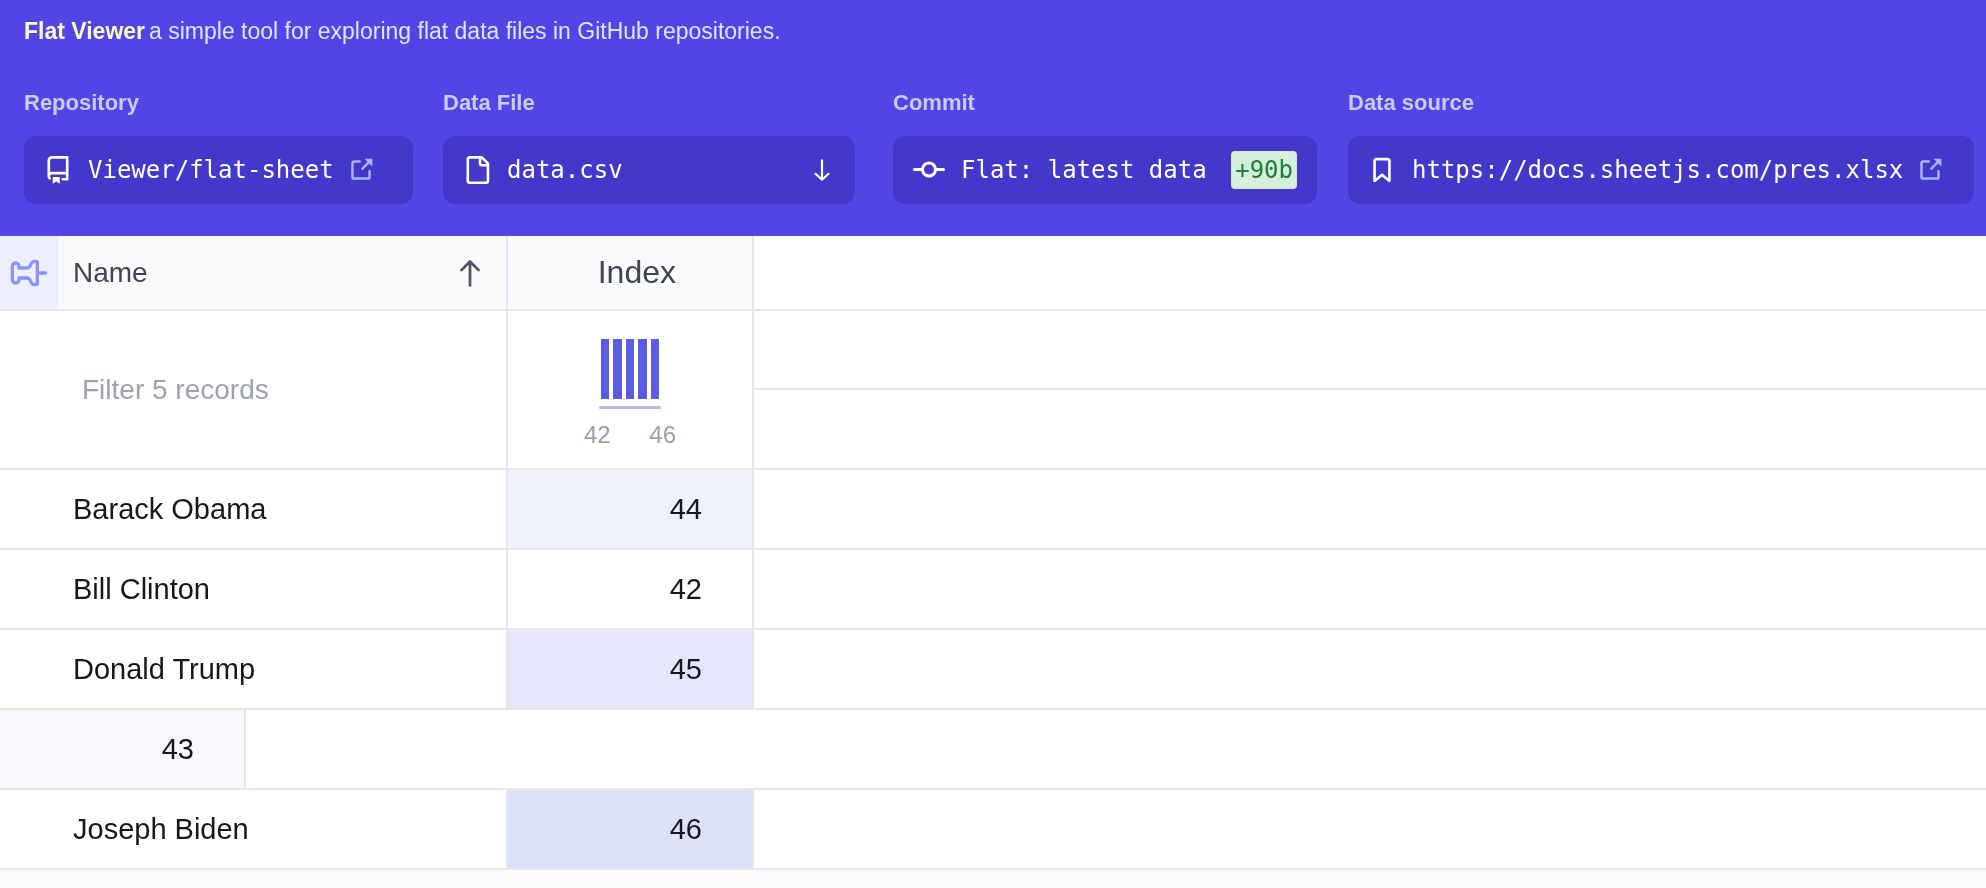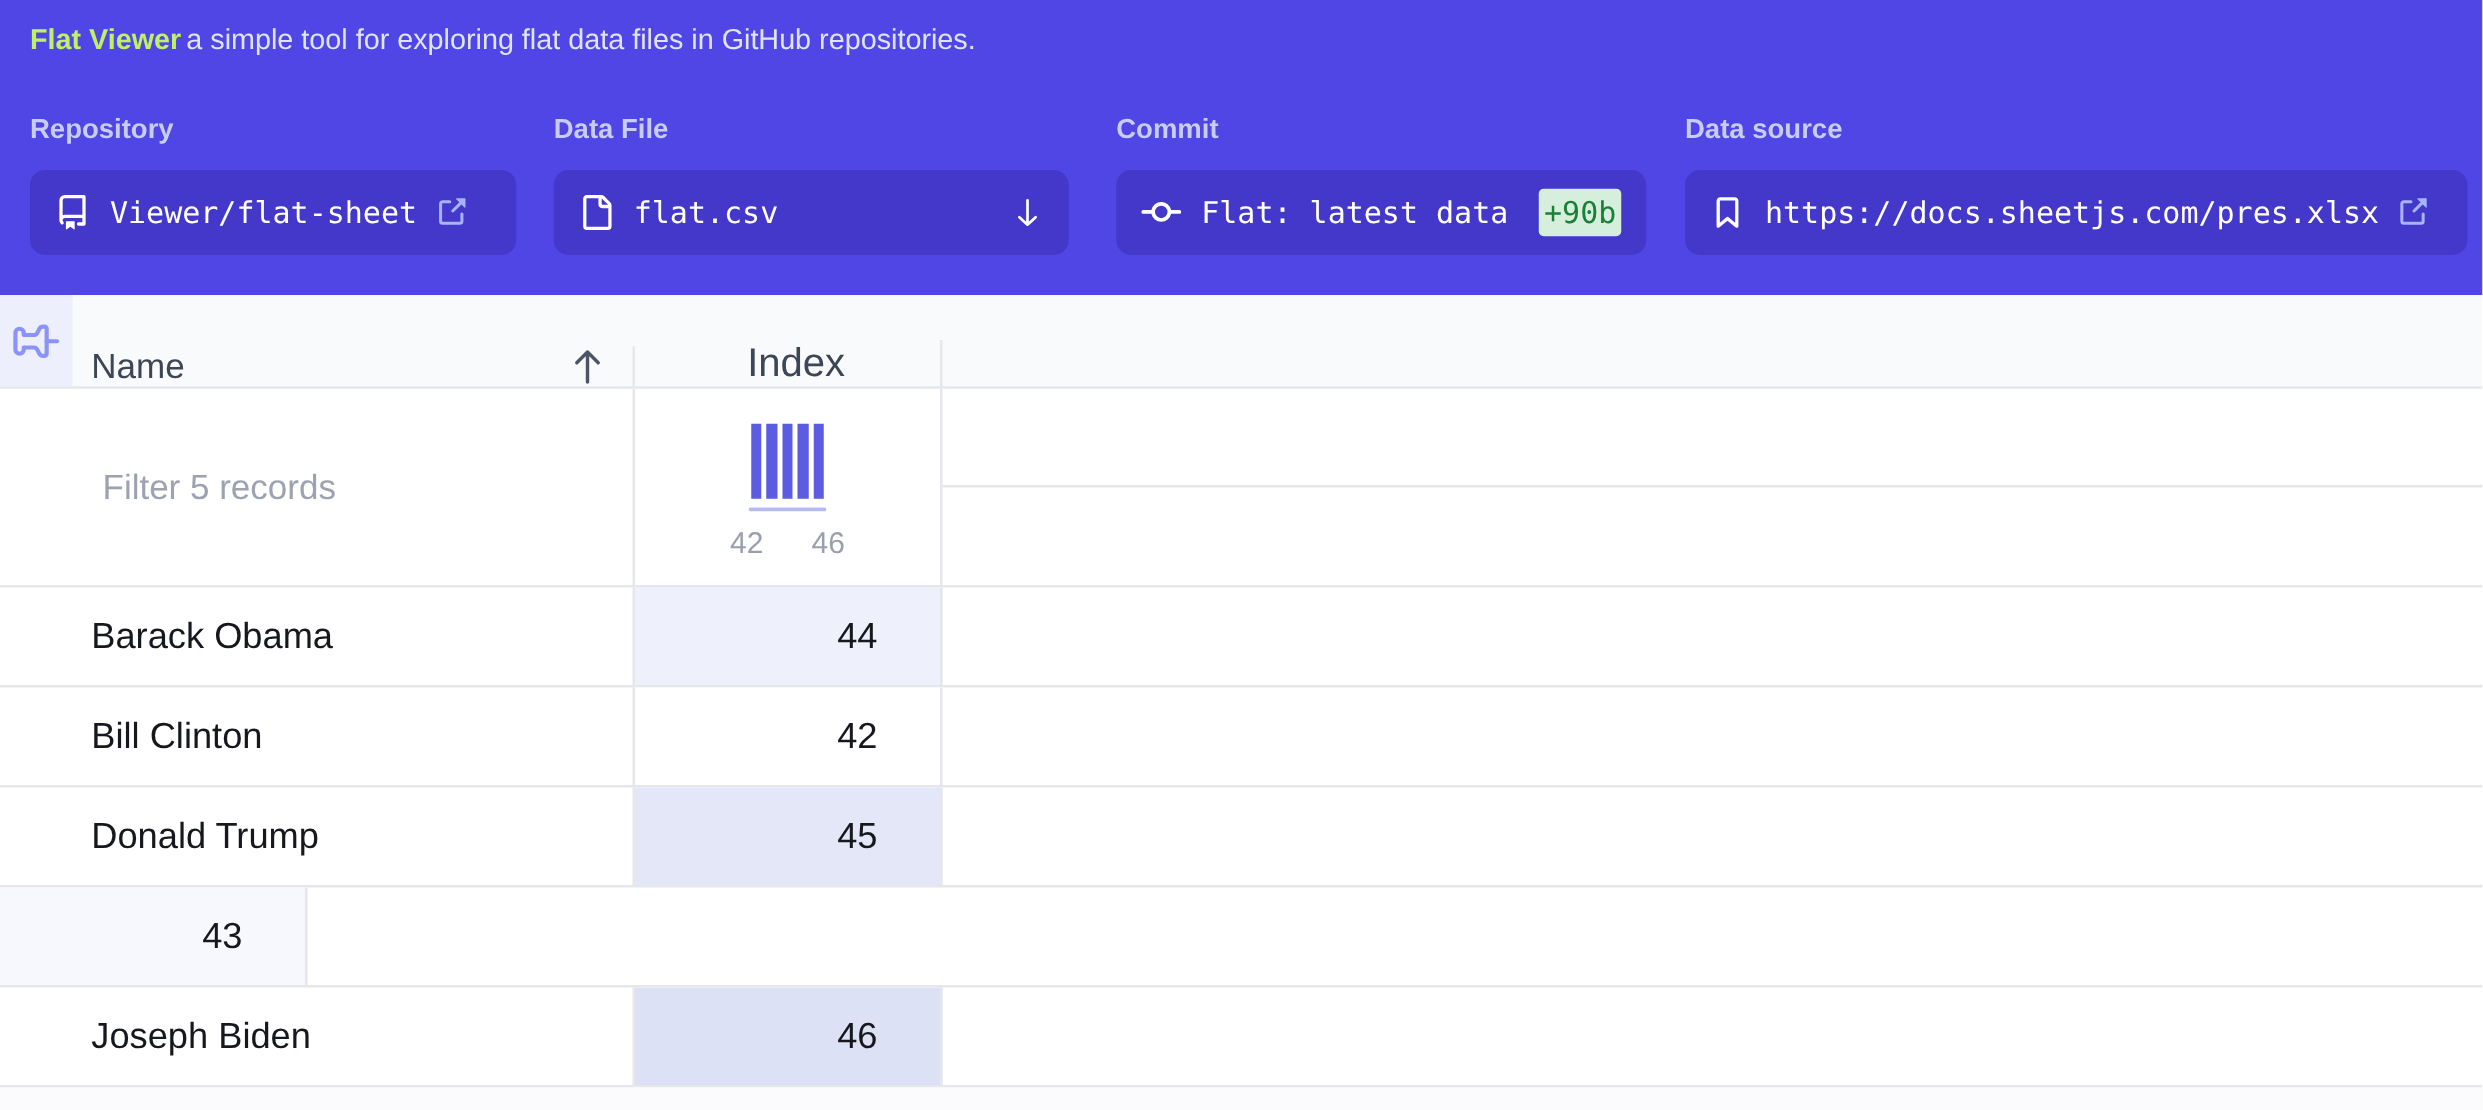--- a/index.html
+++ b/index.html
@@ -7,40 +7,40 @@
     --badge-bg:#d6efdc; --badge-text:#1a7f37; --ext-icon:#a5b4fc; --table-border:#e6e7ec;
     --header-row-bg:#f9fafb; --pin-cell-bg:#edeffc; --pin-icon:#8b93f8; --bar-color:#5b5ce2;
     --brush-line:#b6baf2; --hist-label:#99a0ac; --muted-text:#9ca3af; --header-text:#3d4656; --cell-text:#16181d;
   }
   *{box-sizing:border-box;margin:0;padding:0}
   html,body{width:1986px;height:888px;overflow:hidden;background:#fff;
     font-family:"Liberation Sans",sans-serif;}
   
   .app-header{height:236px;background:var(--header-bg);padding:16px 12px 0 24px;}
   .title-row{font-size:23px;line-height:30px;color:var(--subtitle-color);}
-  .title-row b{color:#bef264;font-weight:700;margin-right:4px;}
+  .title-row b{color:#fef9c3;font-weight:700;margin-right:4px;}
   .controls{display:flex;margin-top:46px;}
   .ctrl{display:flex;flex-direction:column;}
   .ctrl-label{font-size:22px;line-height:22px;font-weight:600;color:var(--label-color);margin-bottom:22px;}
   .ctrl-btn{height:68px;background:var(--control-bg);border:none;border-radius:12px;
     display:flex;align-items:center;padding:0 20px;color:#fff;cursor:pointer;
     font-family:"DejaVu Sans Mono",monospace;font-size:24px;white-space:nowrap;}
   .ctrl-btn .btn-icon{display:flex;margin-right:16px;flex:none;}
   .ctrl-btn .btn-text{flex:none;}
   .ctrl-repo{width:389px;margin-right:30px;}
   .ctrl-file{width:412px;margin-right:38px;}
   .ctrl-commit{width:424px;margin-right:31px;}
   .ctrl-source{width:626px;}
   .ext-icon{margin-left:14px;display:flex;flex:none;}
   .spacer{flex:1;}
   .badge{margin-left:18px;background:var(--badge-bg);color:var(--badge-text);
     font-family:"DejaVu Sans Mono",monospace;font-size:24px;padding:5px 4px;border-radius:4px;}
   .dd-arrow{display:flex;flex:none;margin-left:12px;}
   
-  .thead{height:75px;display:flex;background:var(--header-row-bg);border-bottom:2px solid var(--table-border);align-items:flex-end;}
+  .thead{height:75px;display:flex;background:var(--header-row-bg);border-bottom:2px solid var(--table-border);}
   .pin-cell{width:58px;height:100%;background:var(--pin-cell-bg);display:flex;align-items:center;justify-content:center;border:none;cursor:pointer;}
   .pin-cell svg{transform:rotate(-45deg);}
   .th-name{width:450px;display:flex;align-items:center;justify-content:space-between;
     padding-left:15px;padding-right:22px;border-right:2px solid var(--table-border);
     font-size:28px;font-weight:500;color:var(--header-text);cursor:pointer;background:transparent;border-top:none;border-bottom:none;border-left:none;font-family:inherit;}
   .th-index{width:246px;display:flex;align-items:center;justify-content:flex-end;
     padding-right:76px;border-right:2px solid var(--table-border);
     font-size:32px;font-weight:500;color:var(--header-text);cursor:pointer;background:transparent;border-top:none;border-bottom:none;border-left:none;font-family:inherit;}
   .th-filler{flex:1;background:#fff;}
   
@@ -97,21 +97,21 @@
     </div>
 
     <div class="ctrl ctrl-file">
       <div class="ctrl-label">Data File</div>
       <button class="ctrl-btn">
         <span class="btn-icon">
           <svg width="28" height="28" viewBox="0 0 16 16" fill="#ffffff">
               <path d="M2 1.75C2 .784 2.784 0 3.75 0h6.586c.464 0 .909.184 1.237.513l2.914 2.914c.329.328.513.773.513 1.237v9.586A1.75 1.75 0 0 1 13.25 16h-9.5A1.75 1.75 0 0 1 2 14.25Zm1.75-.25a.25.25 0 0 0-.25.25v12.5c0 .138.112.25.25.25h9.5a.25.25 0 0 0 .25-.25V6h-2.75A1.75 1.75 0 0 1 9 4.25V1.5Zm6.75.062V4.25c0 .138.112.25.25.25h2.688l-.011-.013-2.914-2.914-.013-.011Z"></path>
             </svg>
         </span>
-        <span class="btn-text">flat.csv</span>
+        <span class="btn-text">data.csv</span>
         <span class="spacer"></span>
         <span class="dd-arrow">
           <svg width="26" height="30" viewBox="0 0 24 26" fill="none" stroke="#ffffff" stroke-width="2" stroke-linecap="round" stroke-linejoin="round">
               <path d="M12 4v18M6 16.5l6 5.5 6-5.5"></path>
             </svg>
         </span>
       </button>
     </div>
 
     <div class="ctrl ctrl-commit">

